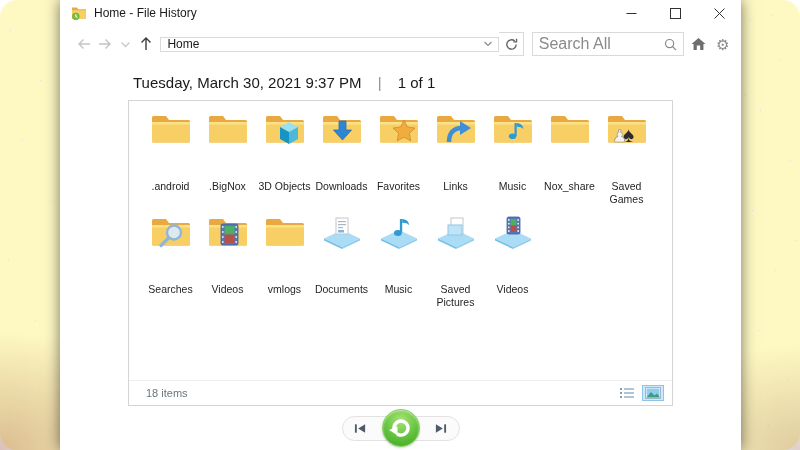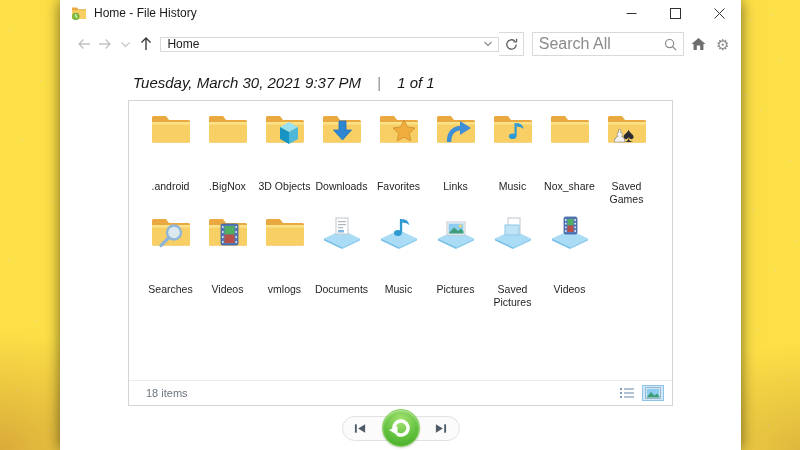--- a/index.html
+++ b/index.html
@@ -1,17 +1,17 @@
 <!DOCTYPE html>
 <html><head>
 <meta charset="utf-8">
 <style>
   * { margin:0; padding:0; box-sizing:border-box; }
   html,body { width:800px; height:450px; overflow:hidden; font-family:"Liberation Sans","DejaVu Sans",sans-serif; }
-  .desktop { position:relative; width:800px; height:450px; background:#fde047; }
+  .desktop { position:relative; width:800px; height:450px; background:#fef9c3;border-radius:17px; }
   .desktop::after { content:""; position:absolute; inset:0;
     background: radial-gradient(ellipse 260px 200px at 0% 100%, rgba(135,48,25,.30), transparent 60%),
                 radial-gradient(ellipse 220px 180px at 100% 100%, rgba(110,40,28,.22), transparent 60%); }
   .stars { position:absolute; width:1px; height:1px; top:0; left:0; background:transparent;
     box-shadow: 10px 30px rgba(205,214,228,.8), 40px 80px rgba(205,214,228,.6), 22px 140px rgba(205,214,228,.7),
       50px 200px rgba(205,214,228,.5), 8px 260px rgba(205,214,228,.7), 35px 320px rgba(205,214,228,.6),
       18px 390px rgba(205,214,228,.7), 48px 430px rgba(205,214,228,.5), 750px 20px rgba(205,214,228,.7),
       780px 60px rgba(205,214,228,.6), 760px 110px rgba(205,214,228,.8), 790px 160px rgba(205,214,228,.6),
       752px 210px rgba(205,214,228,.7), 775px 270px rgba(205,214,228,.6), 758px 330px rgba(205,214,228,.7),
       788px 380px rgba(205,214,228,.5), 768px 425px rgba(205,214,228,.7), 745px 95px rgba(205,214,228,.6),
@@ -43,21 +43,21 @@
   .searchbox { display:flex; align-items:center; height:24px; border:1px solid #d9d9d9; background:#fff;
     width:152px; margin-left:8px; padding:0 6px; }
   .searchbox input { flex:1; border:none; outline:none; font-size:16px; color:#1a1a1a; min-width:0;
     font-family:inherit; background:transparent; }
   .searchbox input::placeholder { color:#8a8a8a; }
   .toolicon { background:transparent; border:none; display:flex; align-items:center; justify-content:center;
     width:22px; height:24px; margin-left:4px; cursor:pointer; }
   .gear-glyph { font-size:15px; color:#8a8a8a; line-height:1; }
 
   
-  .heading { margin:14px 0 0 73px; font-size:15px; color:#191919;font-style:italic; }
+  .heading { margin:14px 0 0 73px; font-size:15px; color:#191919; }
   .heading .sep { color:#8f8f8f; margin:0 12px; }
 
   
   .panel { position:absolute; left:68px; top:100px; width:545px; height:306px; border:1px solid #d4d4d4;
     background:#fff; }
   .grid { display:flex; flex-wrap:wrap; align-items:flex-start; padding:10px 0 0 13px; width:531px; }
   .cell { width:57px; margin-bottom:9px; display:flex; flex-direction:column; align-items:center; cursor:default; }
   .ficon { height:35px; display:flex; align-items:flex-end; justify-content:center; margin-bottom:2px; }
   .flabel { font-size:10.5px; color:#201f1e; text-align:center; line-height:1.2; max-width:57px;margin-top:32px; }
   .statusbar { position:absolute; left:0; right:0; bottom:0; height:25px; border-top:1px solid #ededed;
@@ -352,34 +352,20 @@
  <polygon points="2,23.5 20,32 20,34 2,25.5" fill="#77c0e8"></polygon>
  <polygon points="38,23.5 20,32 20,34 38,25.5" fill="#8fcdee"></polygon>
                 <g fill="#2f9ad2" transform="translate(13,4) scale(1.05)">
  <path d="M7.5 0h2.2v13H7.5z"></path>
                   <path d="M9.7 0c4.5.7 6.4 2.6 6.7 6-1.9-1.9-3.9-2.5-6.7-2.3Z"></path>
  <ellipse cx="5.6" cy="13.3" rx="3.7" ry="2.8"></ellipse>
                 </g>
               </svg>
             </span>
             <span class="flabel">Music</span>
-          </div>
-          <div class="cell">
-            <span class="ficon">
-              <svg width="40" height="34" viewBox="0 0 40 34">
- <polygon points="20,15 38,23.5 20,32 2,23.5" fill="#abdcf5"></polygon>
- <polygon points="2,23.5 20,32 20,34 2,25.5" fill="#77c0e8"></polygon>
- <polygon points="38,23.5 20,32 20,34 38,25.5" fill="#8fcdee"></polygon>
-                <rect x="11" y="7" width="18" height="13" fill="#fff" stroke="#c2c8cd"></rect>
-   <rect x="12.5" y="8.5" width="15" height="10" fill="#8ecdf0"></rect>
-   <polygon points="12.5,18.5 18,12.5 22,16 25,13.5 27.5,16.5 27.5,18.5" fill="#3f9e7a"></polygon>
-   <circle cx="24.5" cy="11" r="1.4" fill="#ffd76e"></circle>
-              </svg>
-            </span>
-            <span class="flabel">Pictures</span>
           </div>
           <div class="cell">
             <span class="ficon">
               <svg width="40" height="34" viewBox="0 0 40 34">
  <polygon points="20,15 38,23.5 20,32 2,23.5" fill="#abdcf5"></polygon>
  <polygon points="2,23.5 20,32 20,34 2,25.5" fill="#77c0e8"></polygon>
  <polygon points="38,23.5 20,32 20,34 38,25.5" fill="#8fcdee"></polygon>
                 <rect x="15" y="3" width="12" height="16" fill="#fff" stroke="#c2c8cd"></rect>
    <rect x="12" y="10" width="14" height="10" fill="#bfe3f7" stroke="#8fc6e8"></rect>
               </svg>

